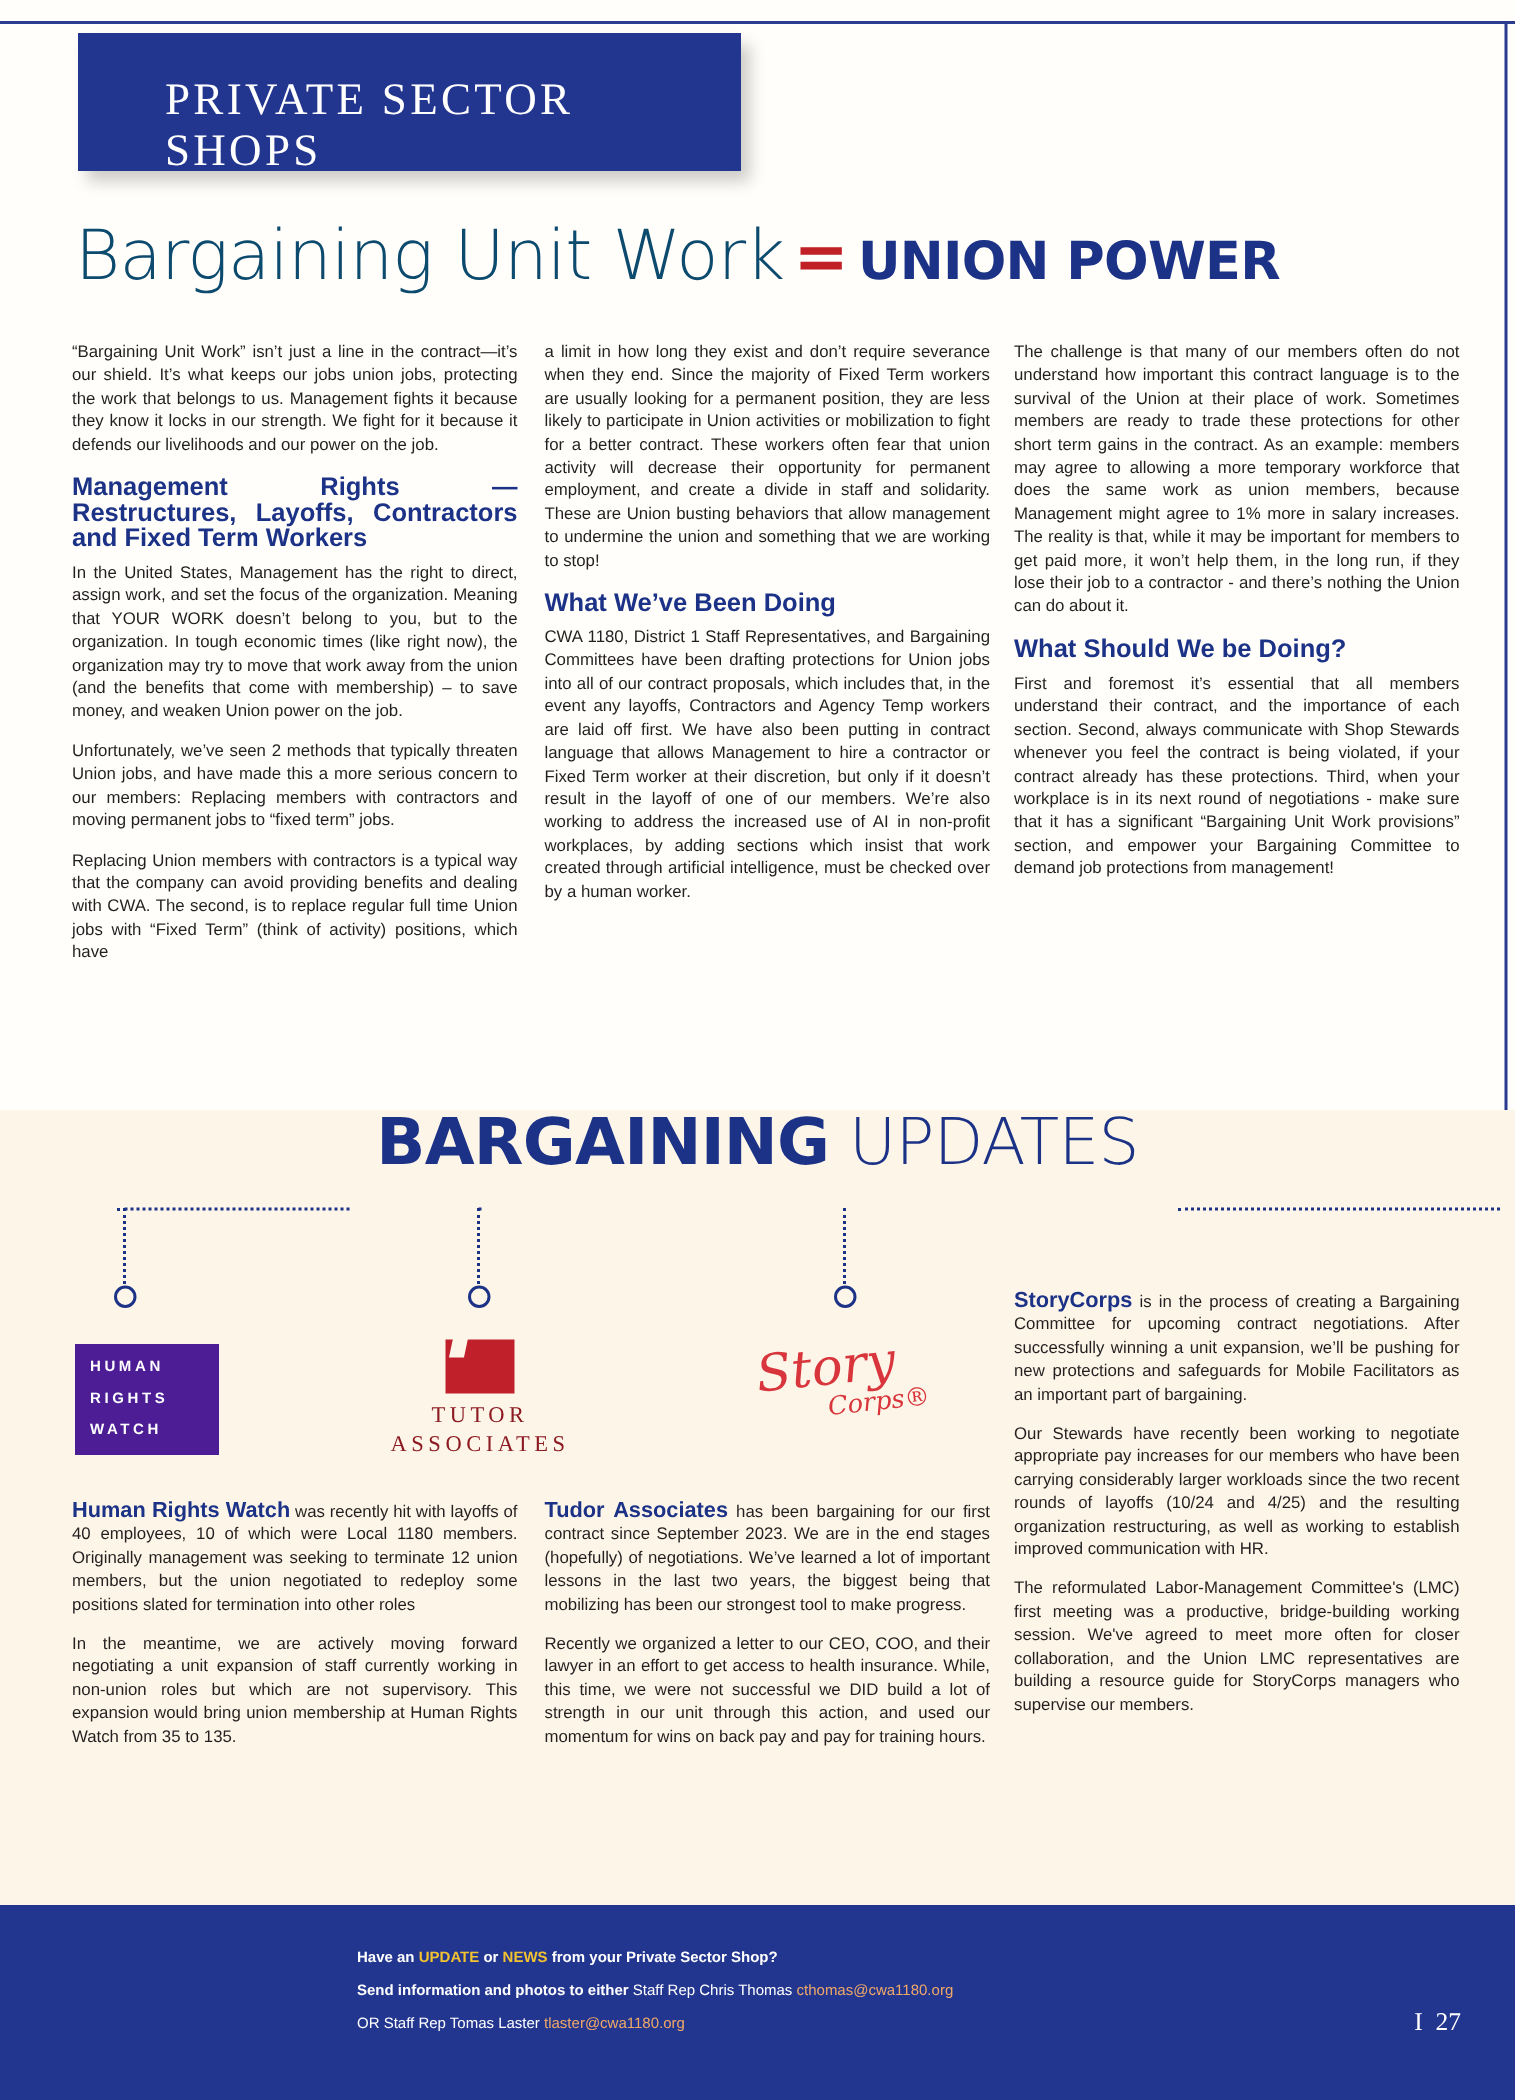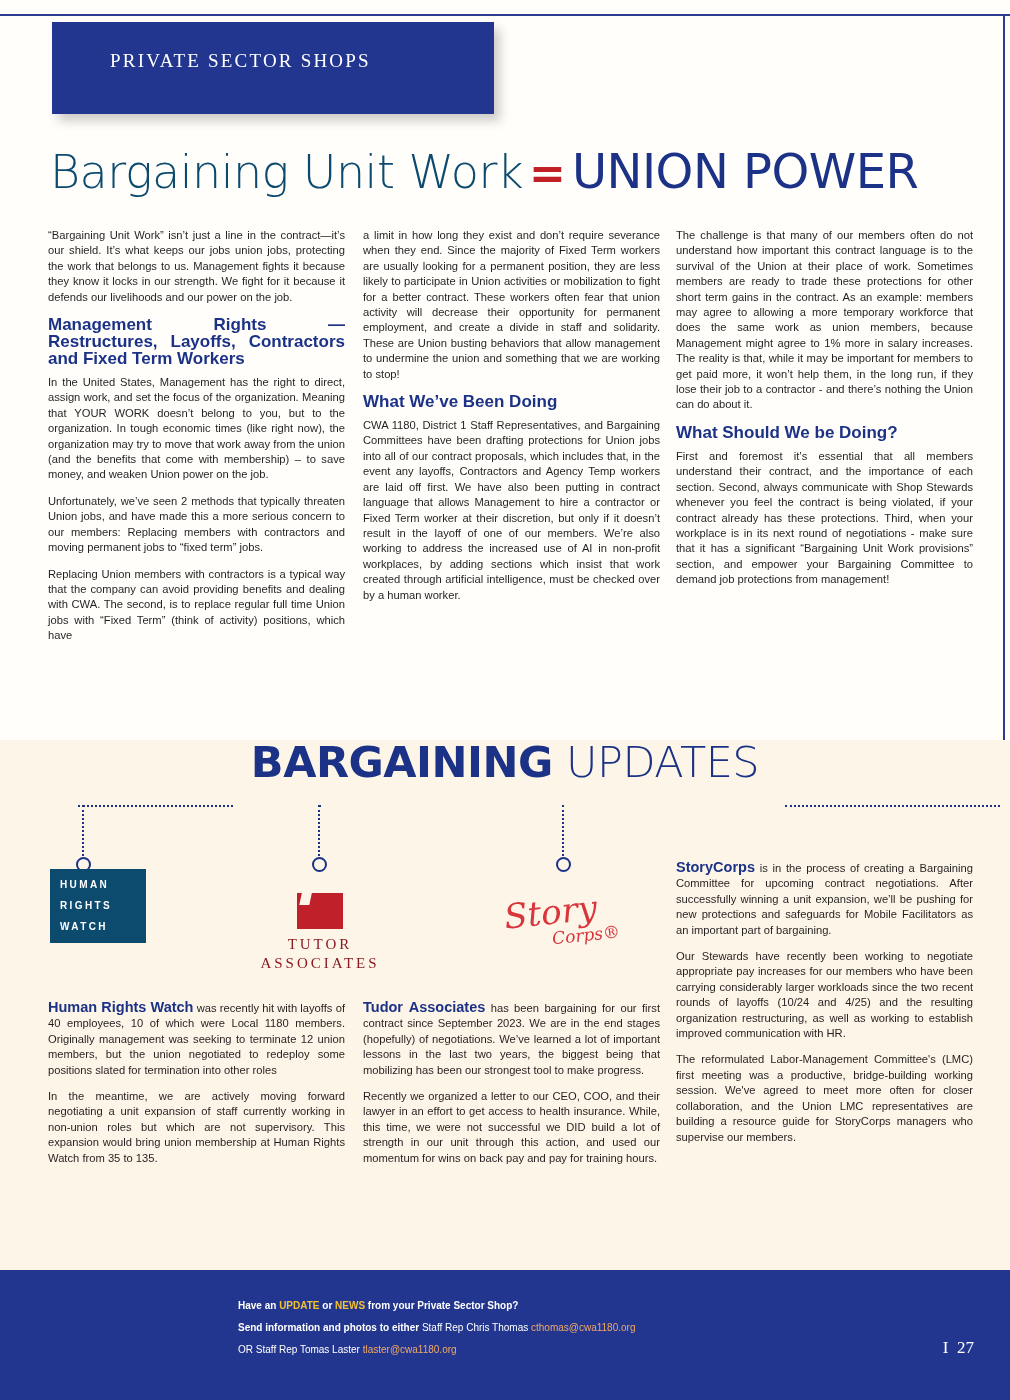--- a/index.html
+++ b/index.html
@@ -49,21 +49,21 @@
     width: 442px;
     height: 92px;
     background: #23368f;
     box-shadow: 6px 7px 10px rgba(0,0,0,0.20);
   }
   .header-band .title {
     position: absolute;
     left: 58px; top: 28px;
     color: #ffffff;
     font-family: "Liberation Serif", serif;
-    font-size: 19px;
+    font-size: 30px;
     letter-spacing: 2.2px;
   }
   
   .headline {
     position: absolute;
     left: 50px; top: 143px;
     width: 920px;
     height: 58px;
     white-space: nowrap;
   }
@@ -76,22 +76,22 @@
   }
   .headline .hl-eq {
     font-family: "DejaVu Sans", sans-serif;
     font-weight: 700;
     font-size: 44px;
     color: #c02026;
     padding: 0 6px;
   }
   .headline .hl-bold {
     font-family: "DejaVu Sans", sans-serif;
-    font-weight: 400;
-    font-size: 48px;
+    font-weight: 700;
+    font-size: 35px;
     color: #1c3287;
     letter-spacing: -0.5px;
   }
   
   .col {
     position: absolute;
     width: 297px;
     font-size: 11.2px;
     line-height: 15.4px;
     color: #231f20;
@@ -154,23 +154,23 @@
   .dot-circle {
     position: absolute;
     width: 11px; height: 11px;
     border: 2px solid #1c3287;
     border-radius: 50%;
     background: #fdf6e8;
   }
   
   .logo-hrw {
     position: absolute;
-    left: 50px; top: 869px;
+    left: 50px; top: 896px;
     width: 96px; height: 74px;
-    background: #0c4a6e;
+    background: #4c1d95;
     color: #ffffff;
     font-size: 10px;
     font-weight: bold;
     letter-spacing: 2.4px;
     line-height: 21px;
     padding: 5px 0 0 10px;
     box-sizing: border-box;
   }
   .logo-tutor {
     position: absolute;

